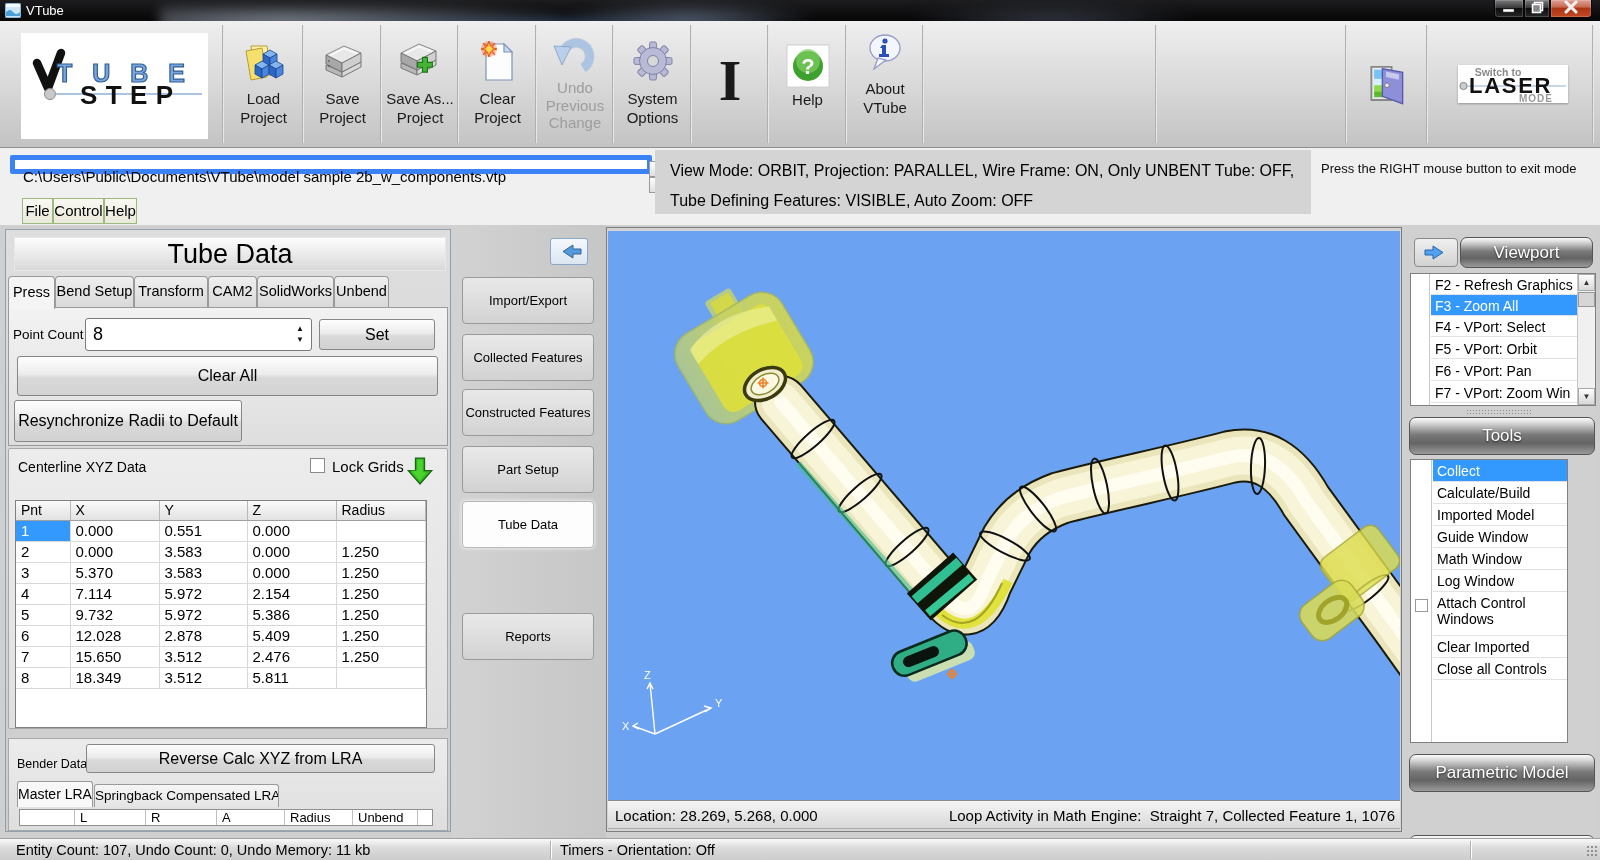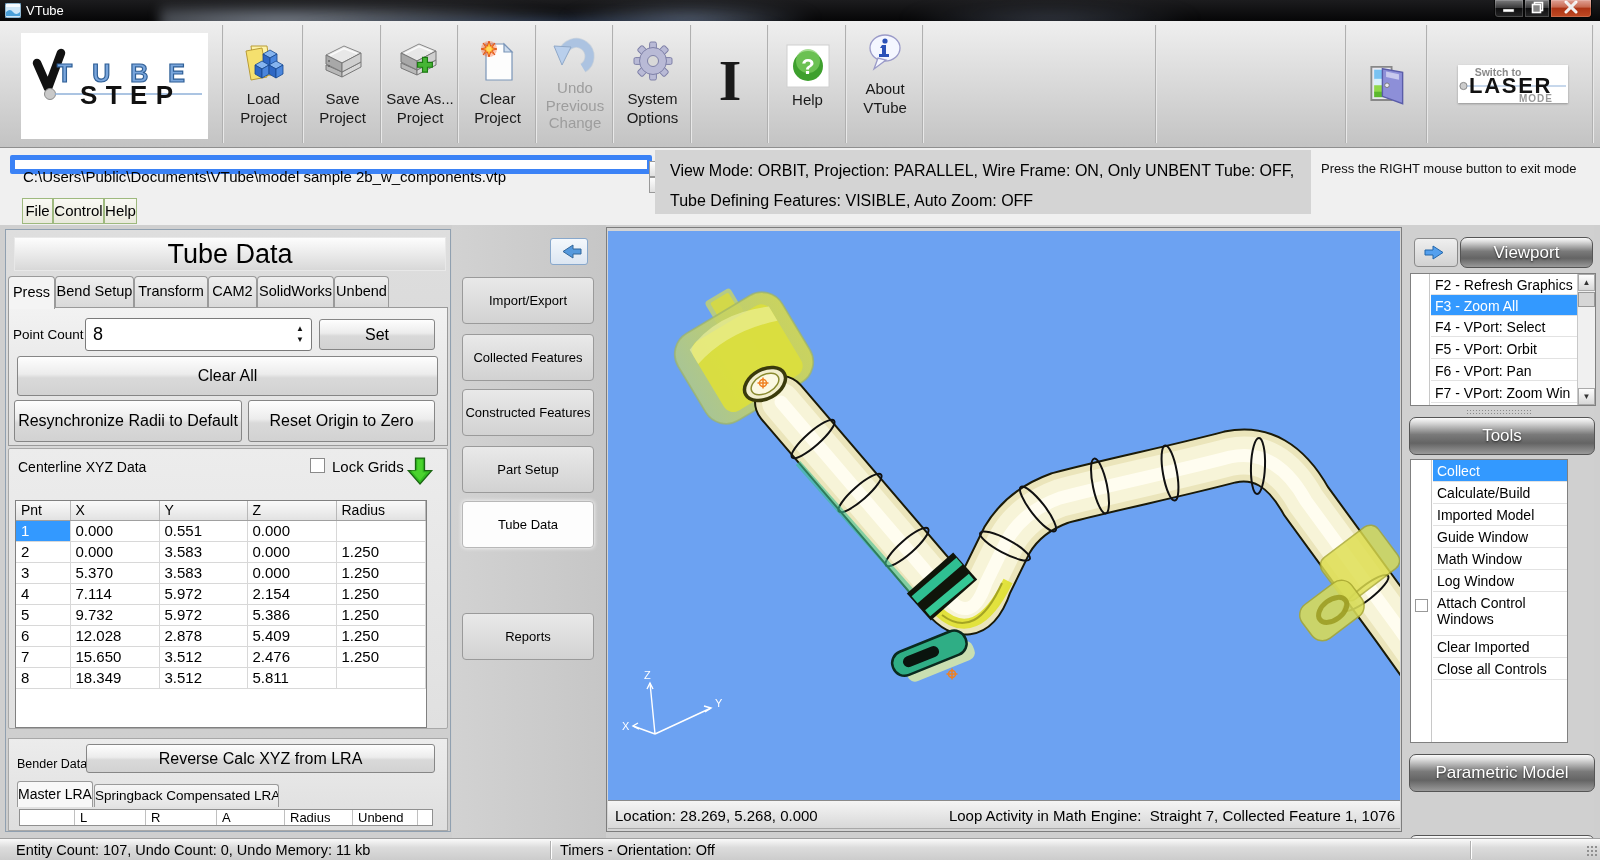--- a/index.html
+++ b/index.html
@@ -327,21 +327,20 @@
     <div class="ltab" style="left:202px; width:49px; line-height:29px;">CAM2</div>
     <div class="ltab" style="left:251px; width:77px; line-height:29px;">SolidWorks</div>
     <div class="ltab" style="left:328px; width:55px; line-height:29px;">Unbend</div>
     <div id="tabcard"></div>
     <div id="lbl-pointcount">Point Count</div>
     <div id="spinbox">8</div>
     <div id="spin-arrows">▲<br>▼</div>
     <div class="btn" id="btn-set">Set</div>
     <div class="btn" id="btn-clearall">Clear All</div>
     <div class="btn" id="btn-resync">Resynchronize Radii to Default</div>
-    <div class="btn" id="btn-reset">Reset Origin to Zero</div>
     <div id="group2">
       <div id="lbl-centerline">Centerline XYZ Data</div>
       <div id="lockgrids-box"></div>
       <div id="lbl-lockgrids">Lock Grids</div>
       <svg id="green-arrow" viewBox="0 0 38 38">
           <path d="M14 4 h10 v14 h8 L19 33 L6 18 h8 Z" fill="#33bb22" stroke="#1a6612" stroke-width="1.5"></path>
           <path d="M16 6 h6 v14 h4 L19 29 L9 18 h7 Z" fill="#55dd33" opacity="0.7"></path>
         </svg>
       <div id="xyztable">
         <table>

